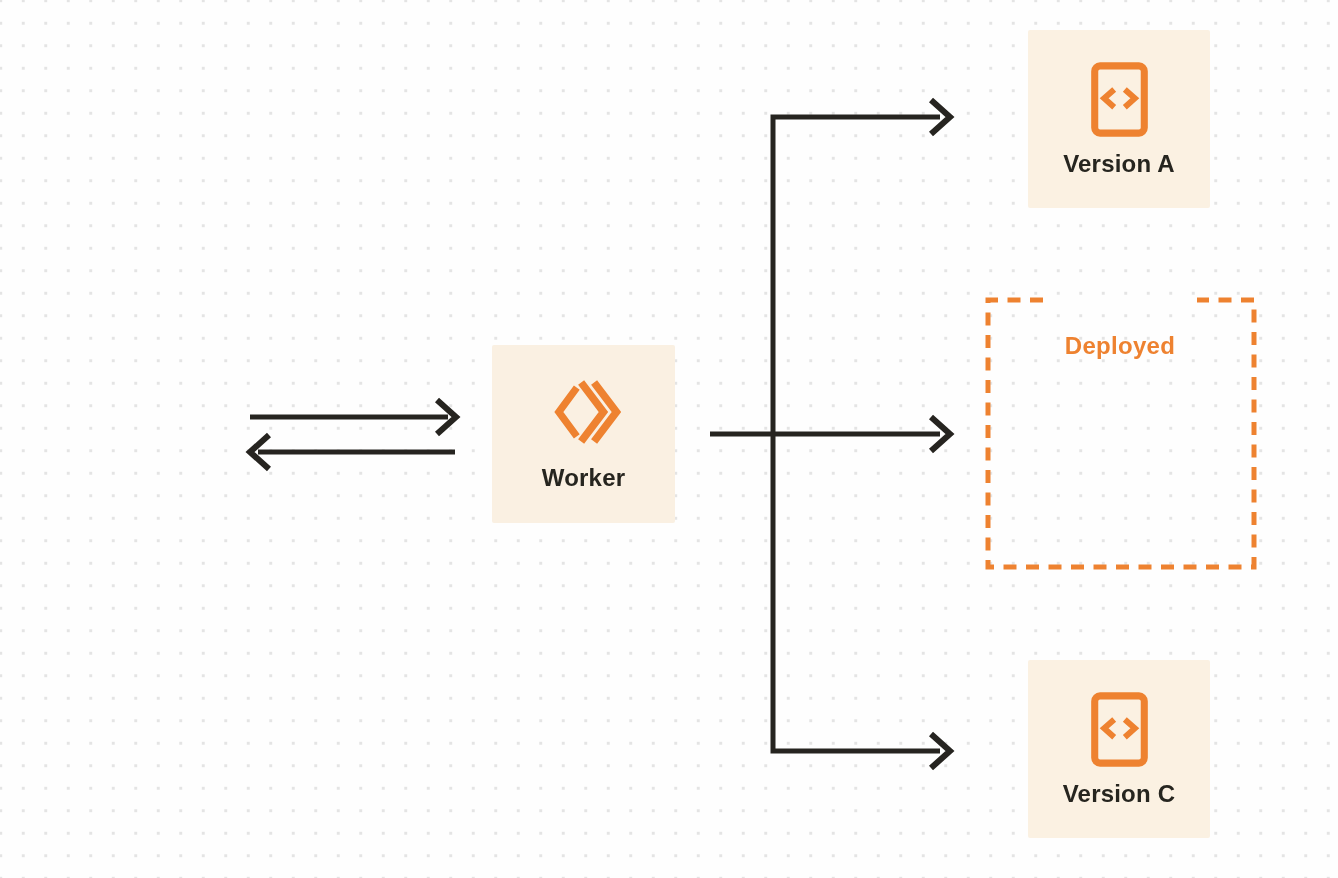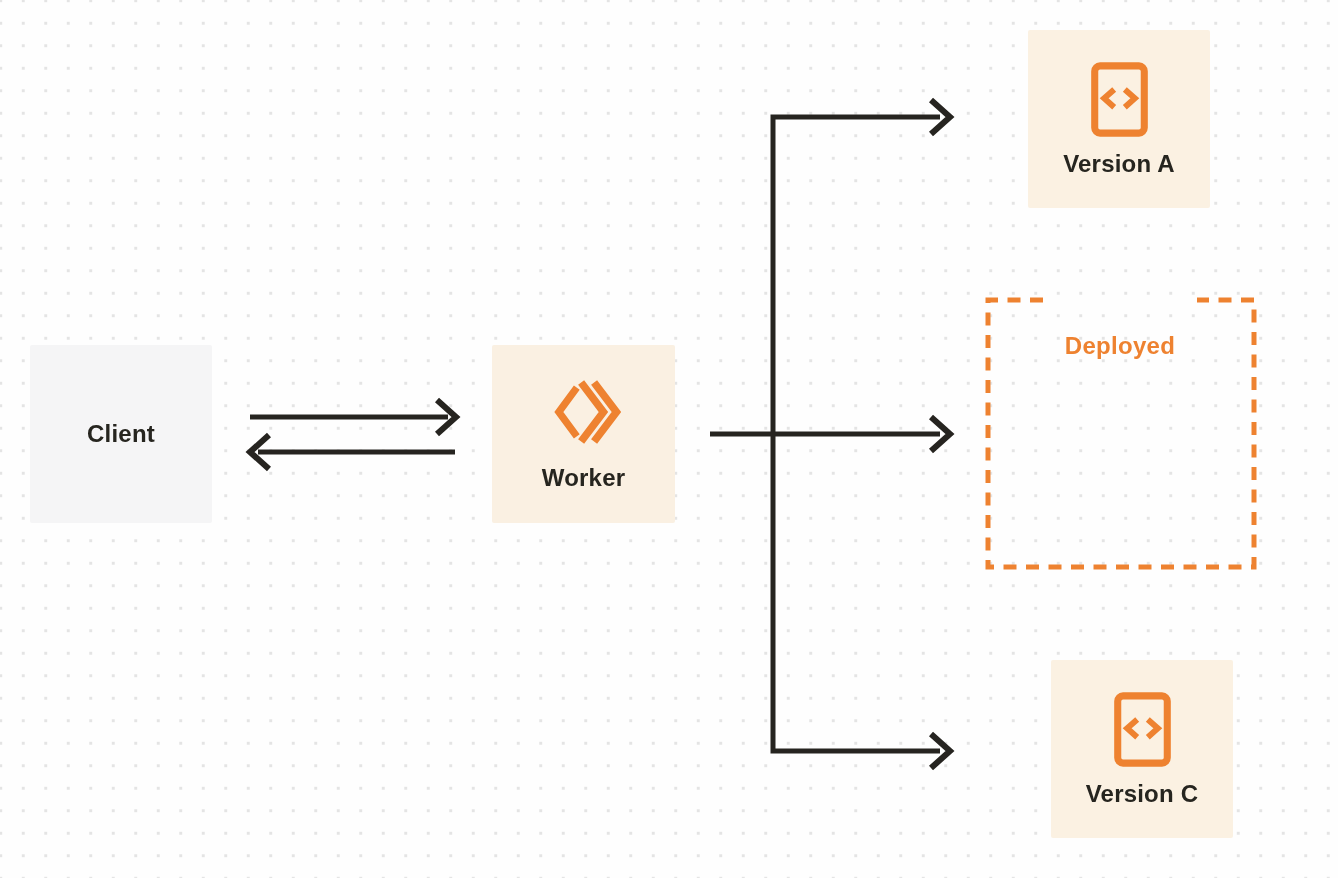--- a/index.html
+++ b/index.html
@@ -42,21 +42,21 @@
     gap: 16px;
   }
   .version-box {
     left: 1028px;
     width: 182px; height: 178px;
     background: #fbf1e2;
     gap: 12px;
   }
   .version-a { top: 30px; }
   .version-b { top: 345px; }
-  .version-c { top: 660px; margin-left: 23px; }
+  .version-c { top: 660px; }
   #connectors {
     position: absolute;
     left: 0; top: 0;
     pointer-events: none;
   }
   .traffic-label {
     position: absolute;
     left: 790px; top: 351px;
     width: 130px;
     text-align: center;
@@ -97,23 +97,20 @@
       <path d="M931,417 L950,434 L931,451" stroke-width="6"></path>
 
       <path d="M940,117 H773 V751 H940"></path>
       <path d="M931,100 L950,117 L931,134" stroke-width="6"></path>
       <path d="M931,734 L950,751 L931,768" stroke-width="6"></path>
     </g>
 
     <path d="M1043,300 H988 V567 H1254 V300 H1197" fill="none" stroke="#ee8230" stroke-width="5" stroke-dasharray="13 9.5"></path>
   </svg>
 
-  <div class="node client-box">
-    <div class="node-label">Client</div>
-  </div>
 
   <div class="node worker-box">
     <span class="icon-wrap">
       <svg width="74" height="72" viewBox="0 0 100 100" fill="none">
         <polyline points="40,16 15,50 40,84" stroke="#ee8230" stroke-width="10"></polyline>
         <polyline points="46,9 77,50 46,91" stroke="#ee8230" stroke-width="10.5"></polyline>
         <polyline points="64,9 95,50 64,91" stroke="#ee8230" stroke-width="10.5"></polyline>
       </svg>
     </span>
     <div class="node-label">Worker</div>

